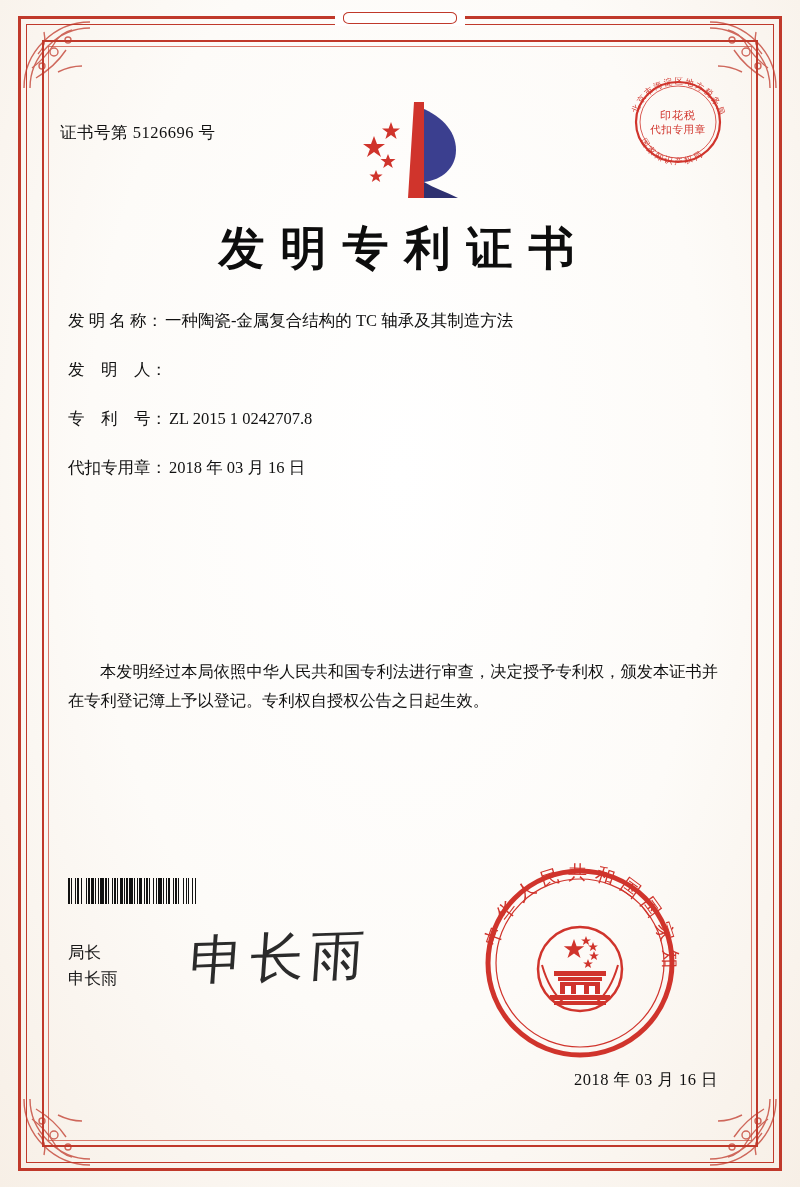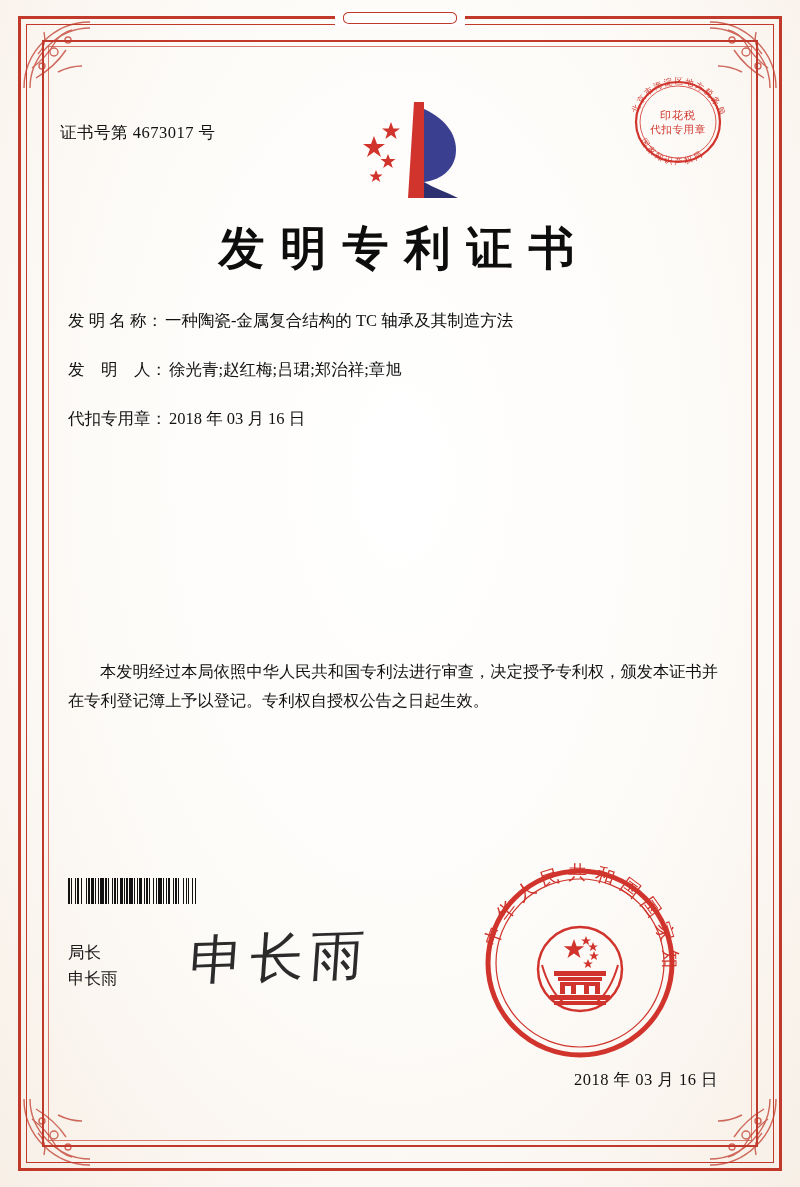--- a/index.html
+++ b/index.html
@@ -312,21 +312,21 @@
         <circle cx="34" cy="34" r="4"></circle>
         <circle cx="48" cy="22" r="3"></circle>
         <path d="M18 36 C24 30 26 22 24 14"></path>
         <path d="M38 54 C46 50 54 48 62 48"></path>
       </g>
     </svg>
   </div>
 
   <div class="content">
 
-    <div class="cert-number">证书号第 4673017 号</div>
+    <div class="cert-number">证书号第 5126696 号</div>
 
     <div class="logo">
       <svg viewBox="0 0 150 110">
 
         <path d="M88 8 C112 16 128 32 128 52 C128 70 114 82 96 84 L88 84 Z" fill="#3b3f8f"></path>
 
         <path d="M86 4 L96 4 L96 100 L80 100 Z" fill="#d0342c"></path>
 
         <path d="M96 84 L96 100 L130 100 C118 94 106 90 96 84 Z" fill="#2e3170"></path>
 
@@ -360,21 +360,24 @@
 
     <div class="title">发明专利证书</div>
 
     <div class="fields">
       <div class="field-row">
         <span class="field-label">发 明 名 称：</span>
         <span class="field-value">一种陶瓷-金属复合结构的 TC 轴承及其制造方法</span>
       </div>
       <div class="field-row">
         <span class="field-label">发    明    人：</span>
-        <span class="field-value">徐光青;赵红梅;吕珺;郑治祥;章旭</span>
+      </div>
+      <div class="field-row">
+        <span class="field-label">专    利    号：</span>
+        <span class="field-value">ZL 2015 1 0242707.8</span>
       </div>
       <div class="field-row">
         <span class="field-label">代扣专用章：</span>
         <span class="field-value">2018 年 03 月 16 日</span>
       </div>
     </div>
 
     <div class="paragraphs">
       <p>本发明经过本局依照中华人民共和国专利法进行审查，决定授予专利权，颁发本证书并在专利登记簿上予以登记。专利权自授权公告之日起生效。</p>
     </div>

